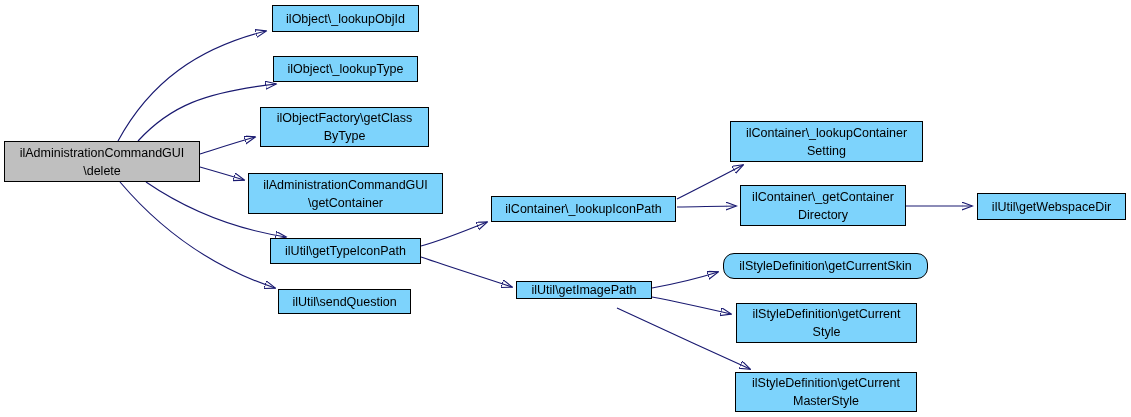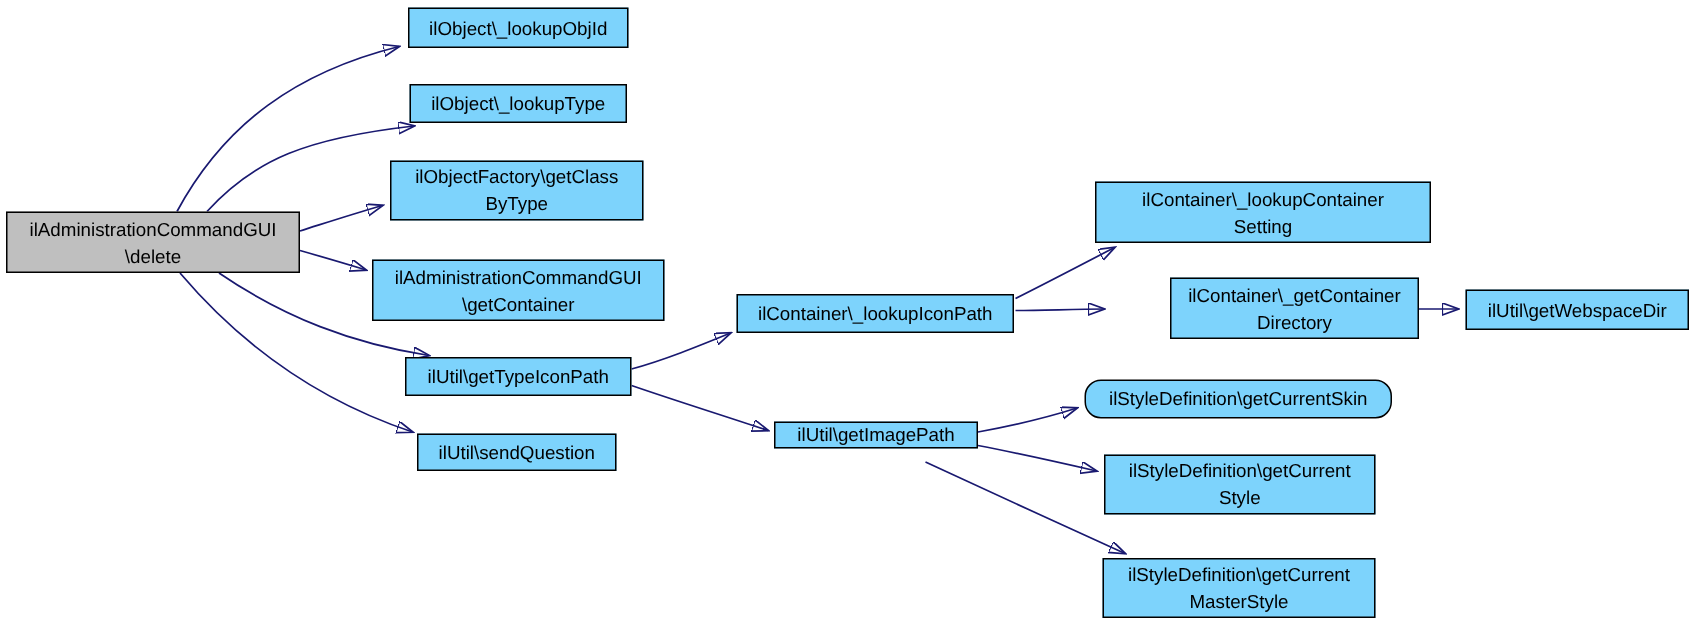--- a/index.html
+++ b/index.html
@@ -111,26 +111,26 @@
   </div>
 
   <div class="node" style="left:491px; top:196px; width:185px; height:26px;">
     <span>ilContainer\_lookupIconPath</span>
   </div>
 
   <div class="node" style="left:516px; top:281px; width:136px; height:18px;">
     <span>ilUtil\getImagePath</span>
   </div>
 
-  <div class="node" style="left:730px; top:121px; width:224px; height:41px;">
+  <div class="node" style="left:730px; top:121px; width:193px; height:41px;">
     <span>ilContainer\_lookupContainer</span>
     <span>Setting</span>
   </div>
 
-  <div class="node" style="left:740px; top:185px; width:166px; height:41px;margin-left:40px;">
+  <div class="node" style="left:740px; top:185px; width:166px; height:41px;">
     <span>ilContainer\_getContainer</span>
     <span>Directory</span>
   </div>
 
   <div class="node" style="left:977px; top:193px; width:149px; height:27px;">
     <span>ilUtil\getWebspaceDir</span>
   </div>
 
   <div class="node" style="left:723px; top:253px; width:205px; height:26px;border-radius:11px;">
     <span>ilStyleDefinition\getCurrentSkin</span>

